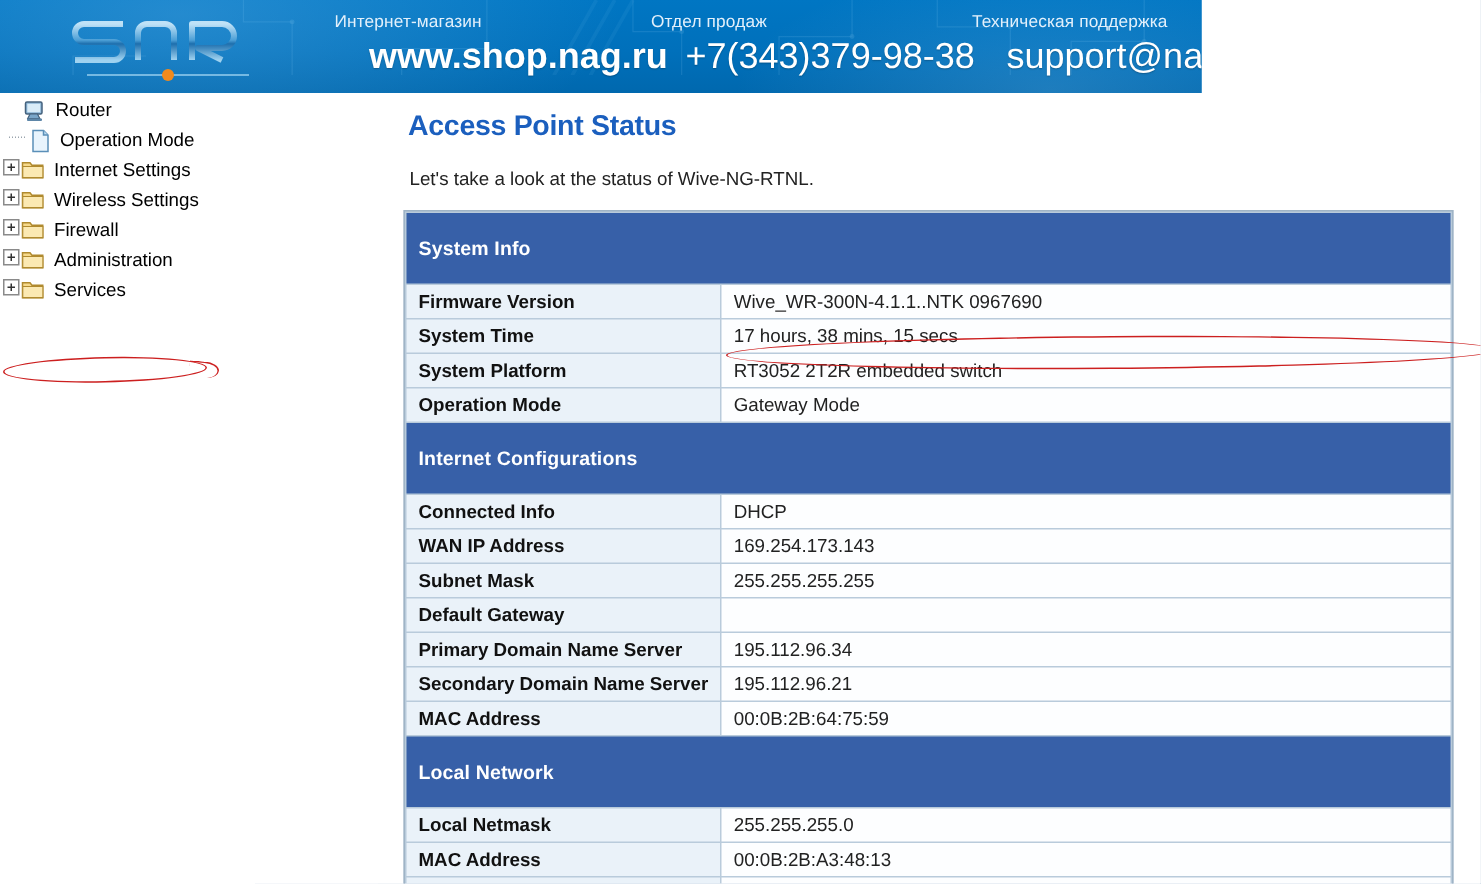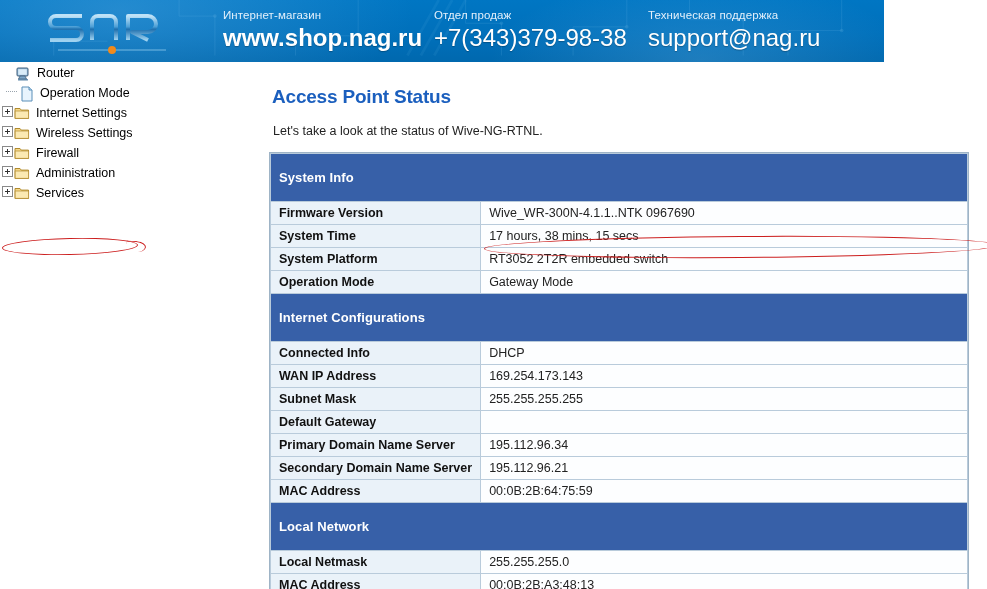--- a/index.html
+++ b/index.html
@@ -7,21 +7,21 @@
     margin: 0; padding: 0;
     width: 987px; height: 589px;
     background: #ffffff;
     font-family: "Liberation Sans", sans-serif;
     overflow: hidden;
   }
 
   
   .banner {
     position: relative;
-    width: 884px; height: 62px;
+    width: 801px; height: 62px;
     background: #0070bb;
     background-image:
       radial-gradient(ellipse 420px 150px at 120px 10px, rgba(120,190,240,0.30), rgba(0,112,187,0) 70%),
       radial-gradient(ellipse 300px 120px at 700px 60px, rgba(150,205,245,0.20), rgba(0,112,187,0) 70%),
       linear-gradient(180deg, #0076c3 0%, #0070bb 55%, #0068ae 100%);
     overflow: hidden;
     text-decoration: underline;
   }
   .banner-circuit {
     position: absolute; inset: 0;
@@ -42,20 +42,21 @@
     letter-spacing: .1px;
     white-space: nowrap;
   }
   .contact-big {
     font-size: 24px;
     line-height: 29px;
     font-weight: bold;
     white-space: nowrap;
     margin-top: 1px;
     text-shadow: 0 1px 1px rgba(0,0,0,.25);
+    margin-left: 23px;
   }
   .contact-big.light { font-weight: normal; }
   #contact-shop { left: 223px; }
   #contact-sales { left: 434px; }
   #contact-support { left: 648px; }
 
   
   .page { position: relative; width: 987px; height: 527px; background:#fff; }
 
   
@@ -120,21 +121,21 @@
     transform: rotate(5deg);
     pointer-events:none;
   }
   #ellipse-firmware {
     left: 232px; top: 162px; width: 514px; height: 22px;
     transform: rotate(-0.4deg);
   }
 
   
   .content {
-    position: absolute; left: 252px; top: 12px;
+    position: absolute; left: 252px; top: 0;
     width: 735px; height: 465px;
     padding: 12px 0 0 17px;
   }
   .page-title {
     font-size: 19px; font-weight: bold;
     color: #1b5fbe;
     margin: 0 0 16px 3px;
     letter-spacing: -.2px;
   }
   .intro {

